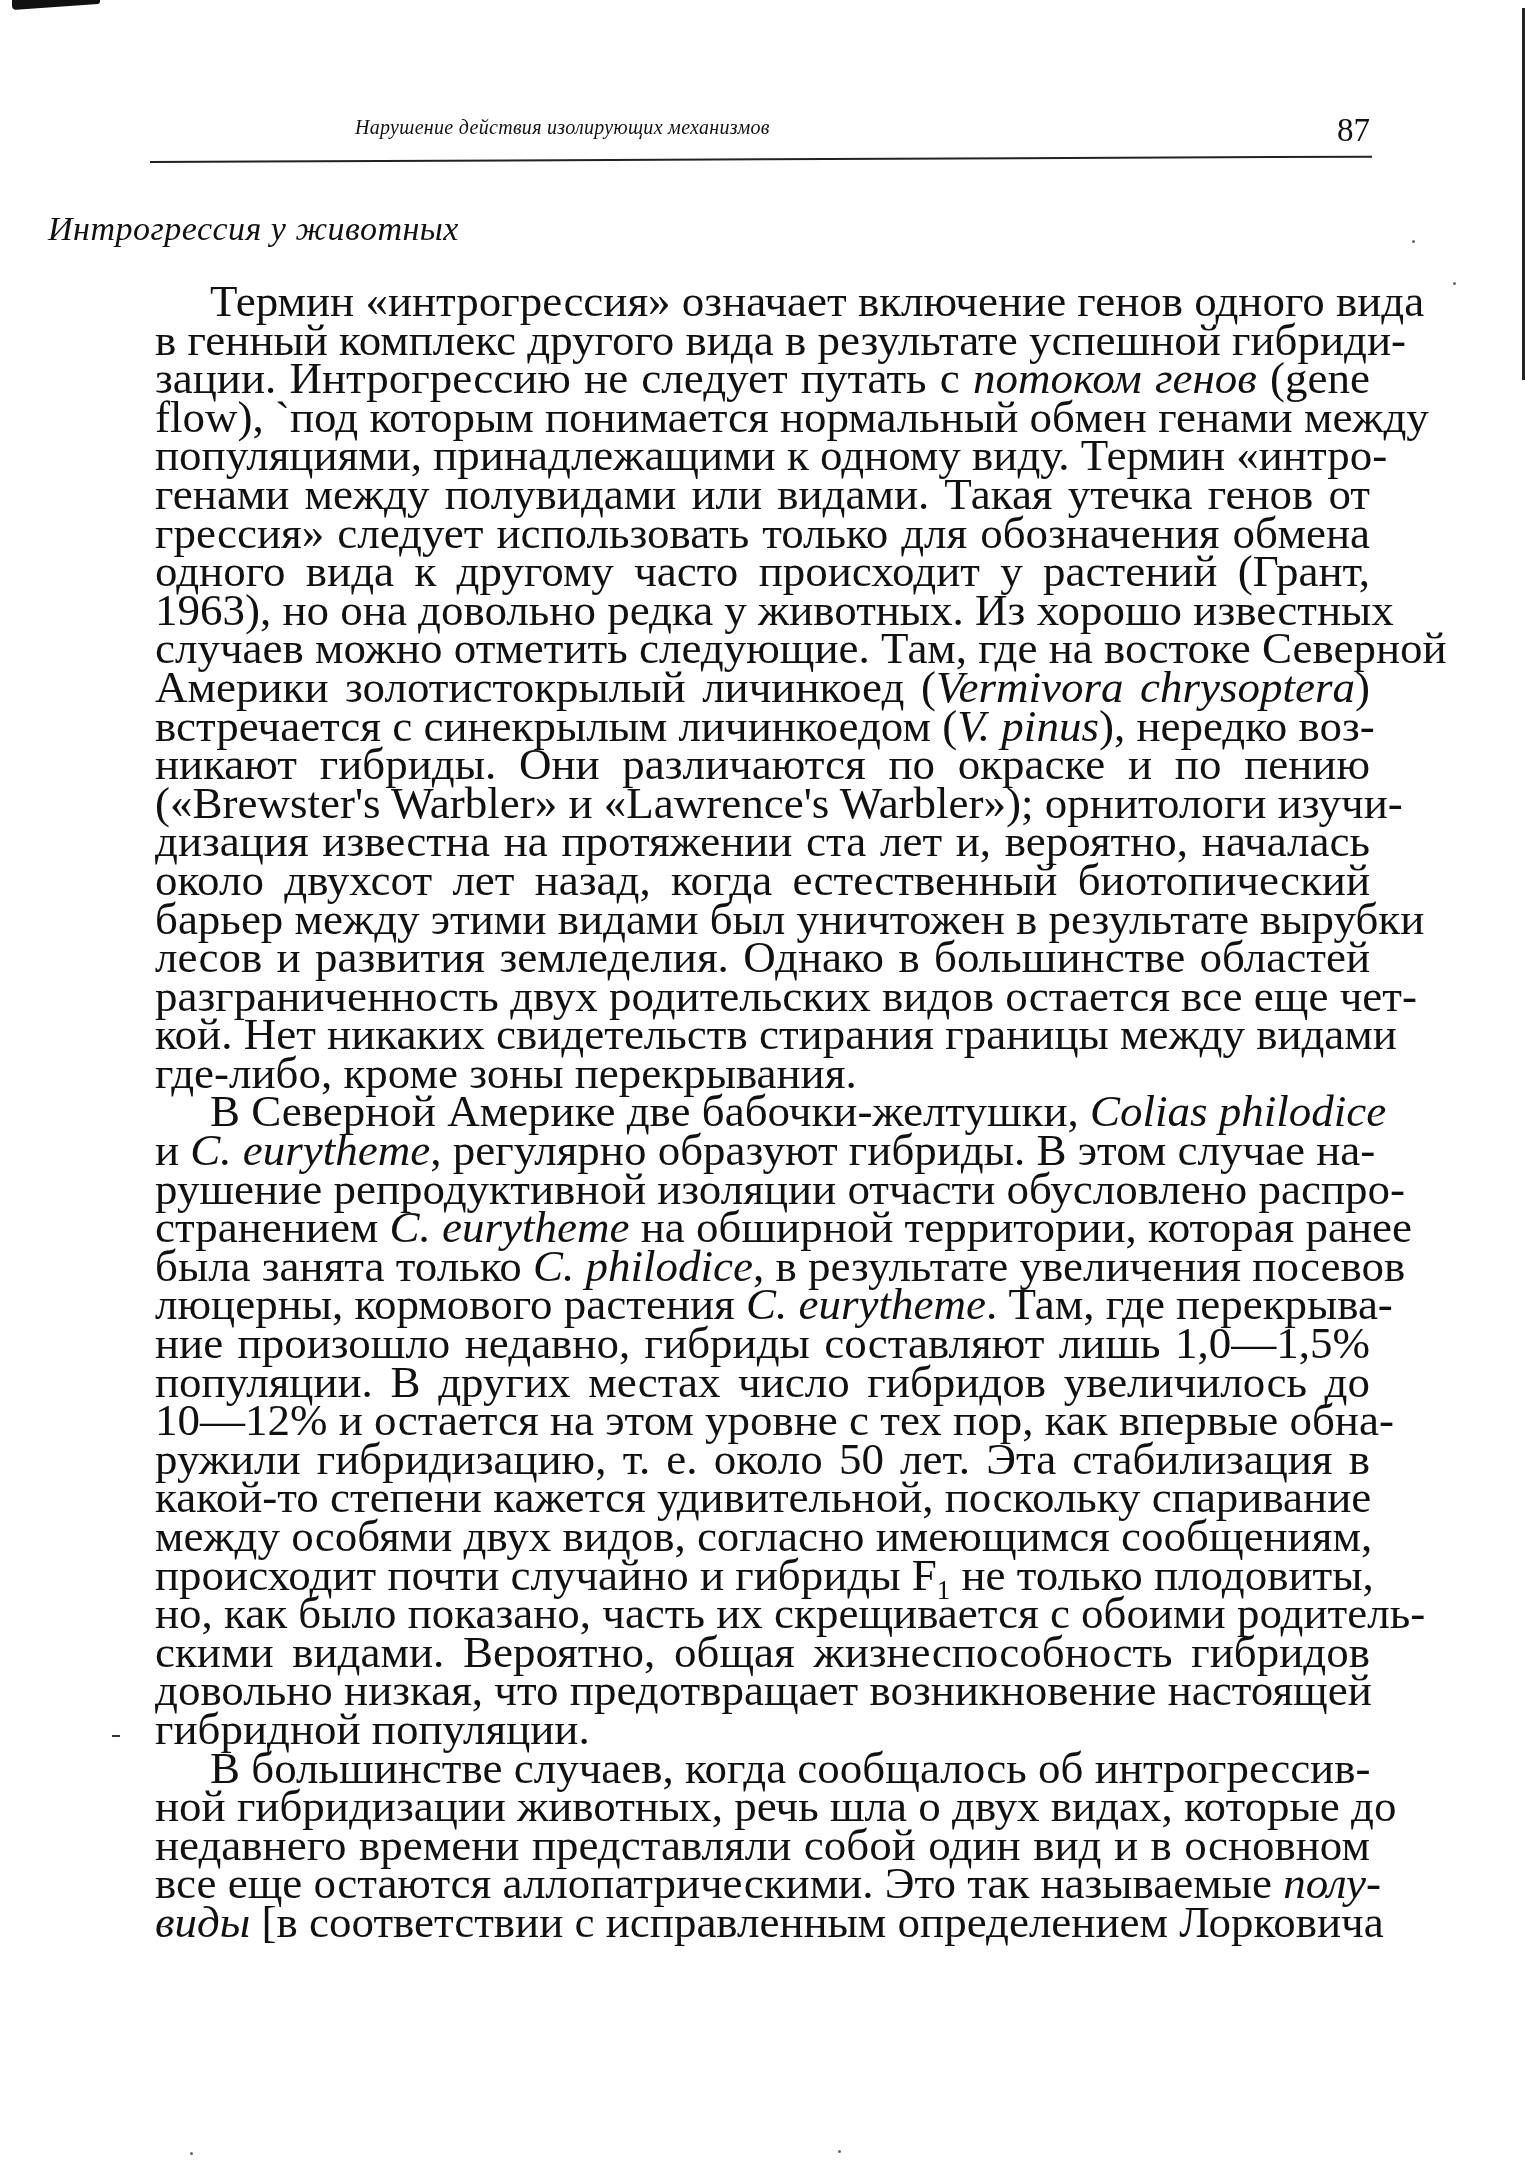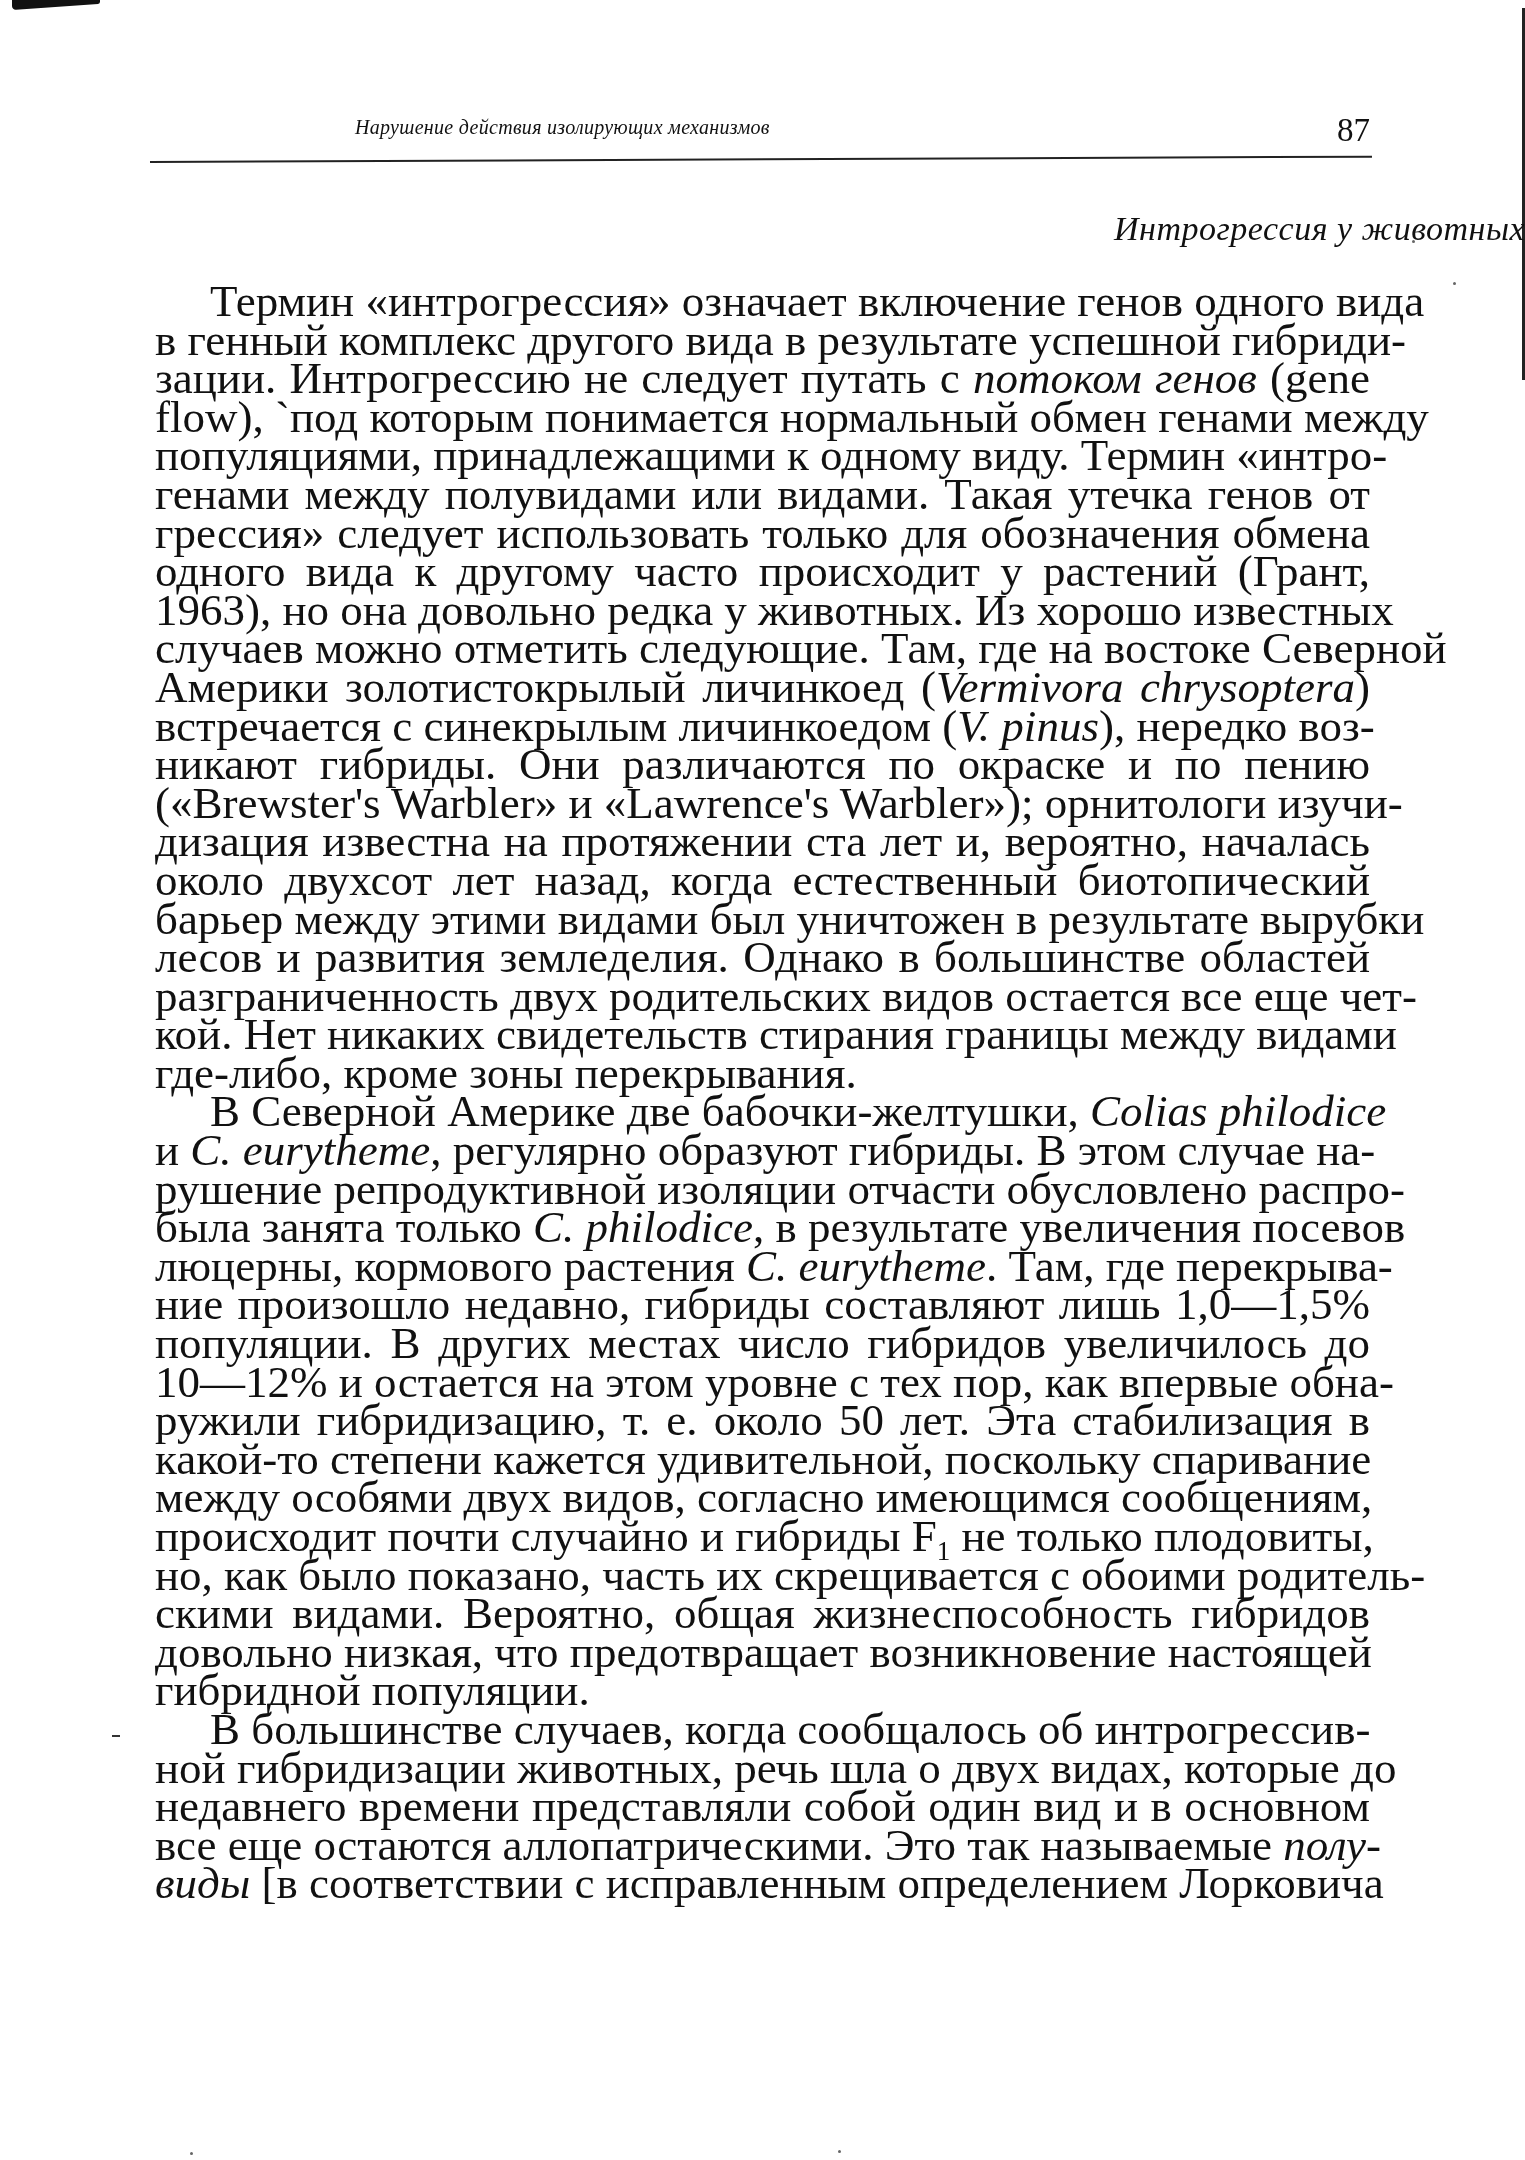--- a/index.html
+++ b/index.html
@@ -5,22 +5,22 @@
   html, body { margin: 0; padding: 0; background: #ffffff; }
   body { width: 1525px; height: 2160px; position: relative; overflow: hidden;
          font-family: "Liberation Serif", "DejaVu Serif", serif; color: #111; }
   .smudge { position: absolute; left: 12px; top: 0; width: 88px; height: 10px;
             background: #111; transform: skewY(-4deg); transform-origin: left top; border-radius: 0 0 2px 4px; }
   .edge-rule { position: absolute; left: 1522px; top: 8px; width: 3px; height: 372px; background: #222; }
   .running-head { position: absolute; left: 355px; top: 116px; width: 1015px; height: 40px; }
   .running-head .title { position: absolute; left: 0; top: 0; font-style: italic; font-size: 20px; letter-spacing: 0.3px; }
   .running-head .pageno { position: absolute; right: 0; top: -4px; font-size: 33px; }
   .head-rule { position: absolute; left: 150px; top: 161px; width: 1222px; height: 2px; background: #222; transform: rotate(-0.25deg); transform-origin: left center; }
-  .section-title { position: absolute; left: 0; width: 1525px; top: 210px; text-align: right;
-                   font-style: italic; font-size: 34px; letter-spacing: 0.5px; padding-left: 84px; box-sizing: border-box; }
+  .section-title { position: absolute; left: 0; width: 1525px; top: 210px; text-align: left;
+                   font-style: italic; font-size: 34px; letter-spacing: 0.5px; padding-left: 48px; box-sizing: border-box; }
   .body-text { position: absolute; left: 155px; top: 282px; width: 1215px; }
   .line { display: block; height: 38.6px; line-height: 38.6px; font-size: 45px;
           text-align: justify; text-align-last: justify; white-space: nowrap; overflow: visible; }
   .line.last { text-align-last: left; }
   .line.indent { padding-left: 55px; }
   .line span.seg { }
   .it { font-style: italic; }
   .sub { font-size: 60%; vertical-align: -0.35em; }
   .margin-dash { position: absolute; left: 112px; top: 1735px; width: 8px; height: 2px; background: #333; }
   .speck { position: absolute; width: 3px; height: 3px; background: #666; border-radius: 50%; }
@@ -57,20 +57,21 @@
     <div class="line"><span class="seg">дизация известна на протяжении ста лет и, вероятно, началась</span></div>
     <div class="line"><span class="seg">около двухсот лет назад, когда естественный биотопический</span></div>
     <div class="line"><span class="seg">барьер между этими видами был уничтожен в результате вырубки</span></div>
     <div class="line"><span class="seg">лесов и развития земледелия. Однако в большинстве областей</span></div>
     <div class="line"><span class="seg">разграниченность двух родительских видов остается все еще чет-</span></div>
     <div class="line"><span class="seg">кой. Нет никаких свидетельств стирания границы между видами</span></div>
     <div class="line last last"><span class="seg">где-либо, кроме зоны перекрывания.</span></div>
     <div class="line indent"><span class="seg">В Северной Америке две бабочки-желтушки, </span><span class="seg it">Colias philodice</span></div>
     <div class="line"><span class="seg">и </span><span class="seg it">C. eurytheme</span><span class="seg">, регулярно образуют гибриды. В этом случае на-</span></div>
     <div class="line"><span class="seg">рушение репродуктивной изоляции отчасти обусловлено распро-</span></div>
+    <div class="line"><span class="seg">странением </span><span class="seg it">C. eurytheme</span><span class="seg"> на обширной территории, которая ранее</span></div>
     <div class="line"><span class="seg">была занята только </span><span class="seg it">C. philodice</span><span class="seg">, в результате увеличения посевов</span></div>
     <div class="line"><span class="seg">люцерны, кормового растения </span><span class="seg it">C. eurytheme</span><span class="seg">. Там, где перекрыва-</span></div>
     <div class="line"><span class="seg">ние произошло недавно, гибриды составляют лишь 1,0—1,5%</span></div>
     <div class="line"><span class="seg">популяции. В других местах число гибридов увеличилось до</span></div>
     <div class="line"><span class="seg">10—12% и остается на этом уровне с тех пор, как впервые обна-</span></div>
     <div class="line"><span class="seg">ружили гибридизацию, т. е. около 50 лет. Эта стабилизация в</span></div>
     <div class="line"><span class="seg">какой-то степени кажется удивительной, поскольку спаривание</span></div>
     <div class="line"><span class="seg">между особями двух видов, согласно имеющимся сообщениям,</span></div>
     <div class="line"><span class="seg">происходит почти случайно и гибриды F</span><span class="seg sub">1</span><span class="seg"> не только плодовиты,</span></div>
     <div class="line"><span class="seg">но, как было показано, часть их скрещивается с обоими родитель-</span></div>

